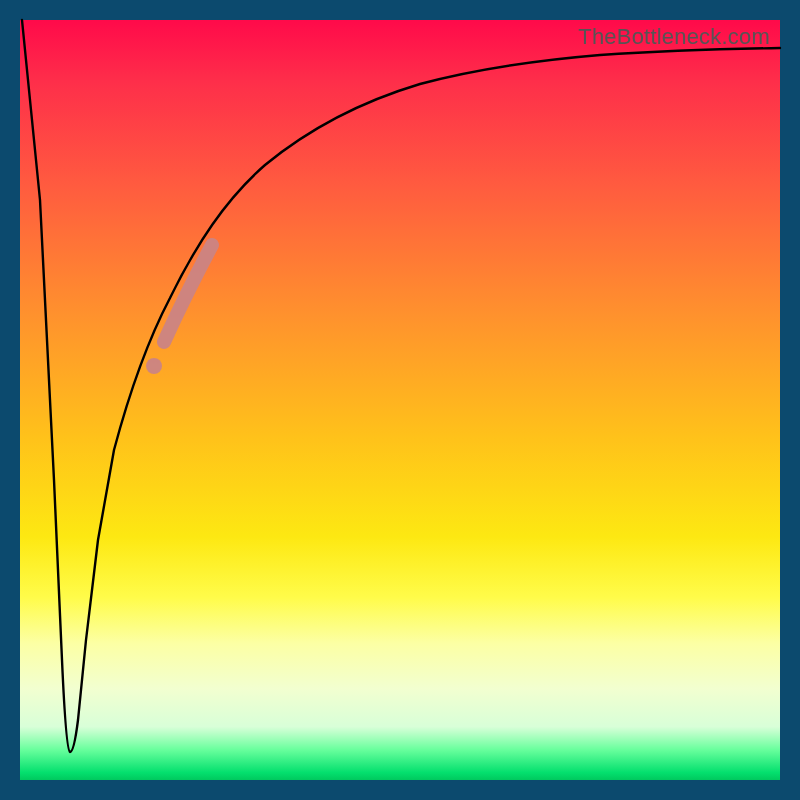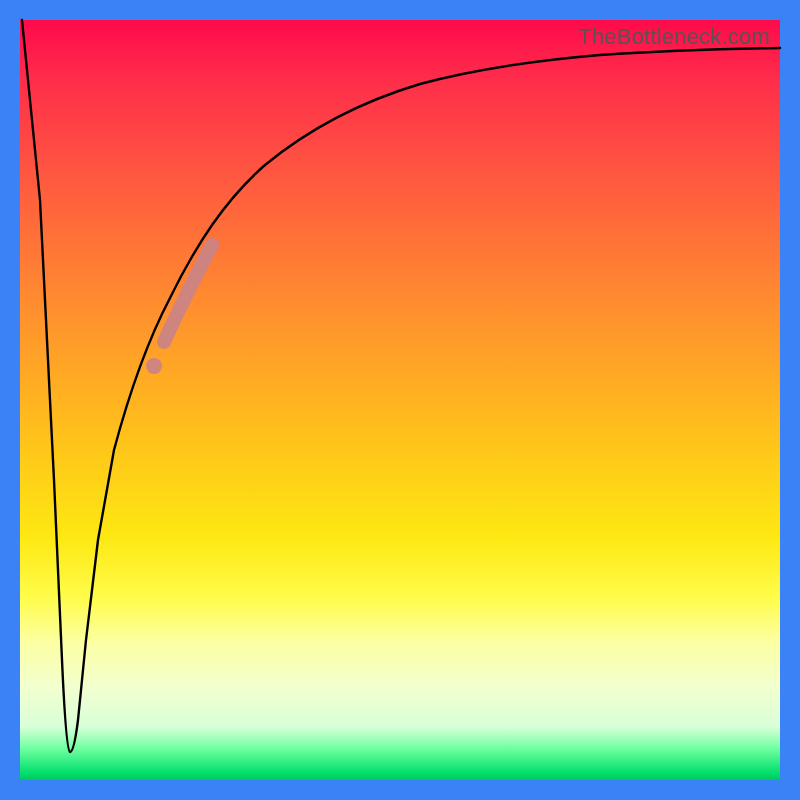--- a/index.html
+++ b/index.html
@@ -8,21 +8,21 @@
     width: 800px;
     height: 800px;
     overflow: hidden;
     background: #000;
     font-family: Arial, Helvetica, sans-serif;
   }
   .frame {
     position: relative;
     width: 800px;
     height: 800px;
-    background: #3b82f6;
+    background: #0c4a6e;
   }
   .plot-area {
     position: absolute;
     left: 20px;
     top: 20px;
     width: 760px;
     height: 760px;
     
     background: linear-gradient(
       to bottom,

